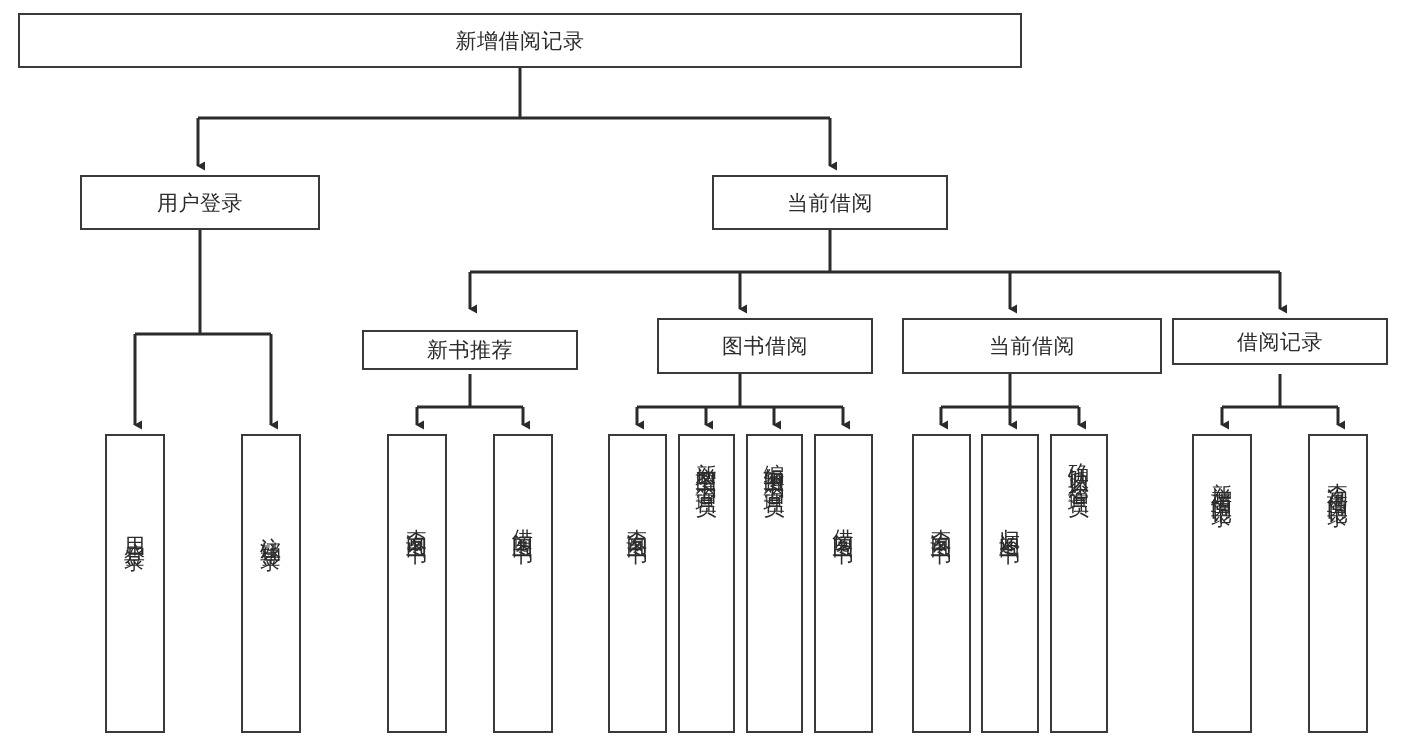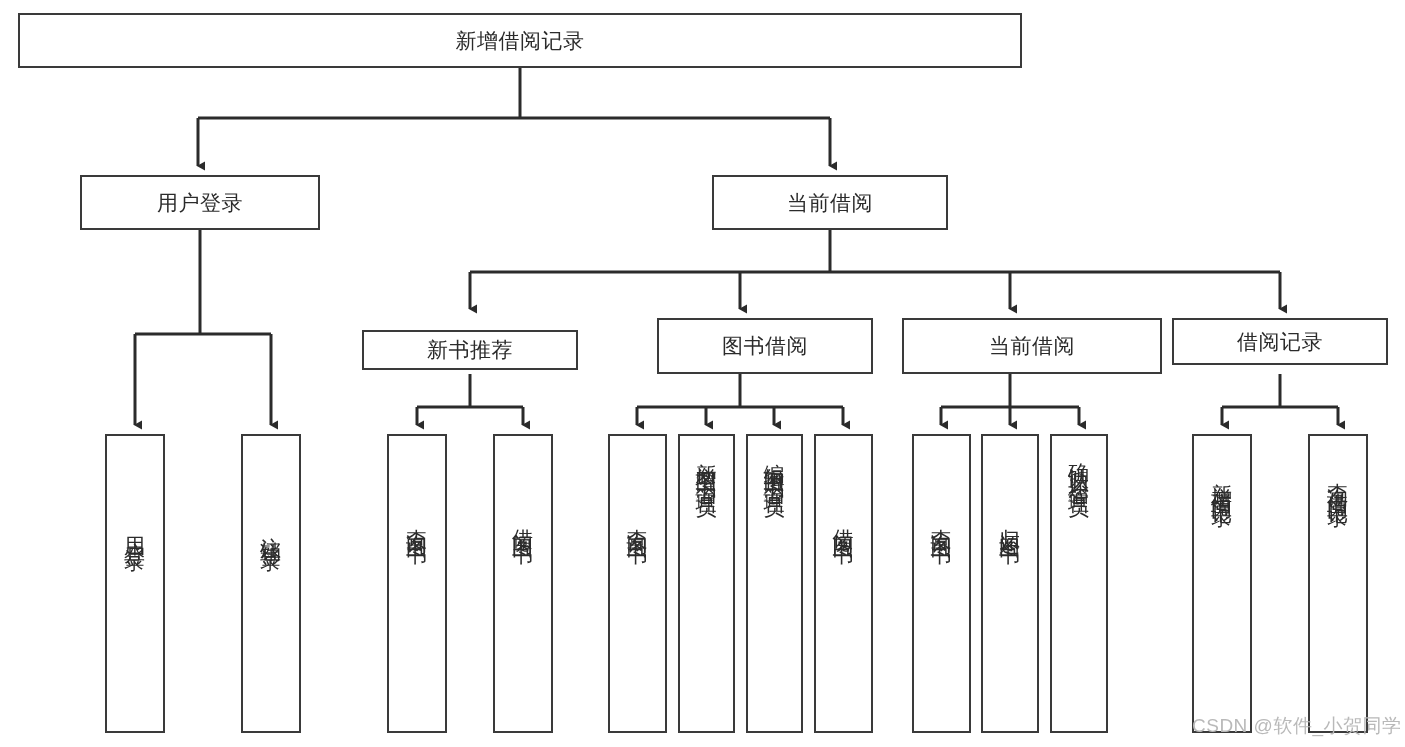--- a/index.html
+++ b/index.html
@@ -181,15 +181,14 @@
     <span class="node-label">确认归还（管理员）</span>
   </div>
 
   <div class="node-box leaf" style="left:1192px; top:434px; width:60px; height:299px; padding-top:30px;">
     <span class="node-label">新增借阅记录</span>
   </div>
   <div class="node-box leaf" style="left:1308px; top:434px; width:60px; height:299px; padding-top:30px;">
     <span class="node-label">查询借阅记录</span>
   </div>
 
-  <div class="watermark" style="left:1192px; top:713px;">CSDN @软件_小贺同学</div>
 
 </div>
 
 </body></html>

